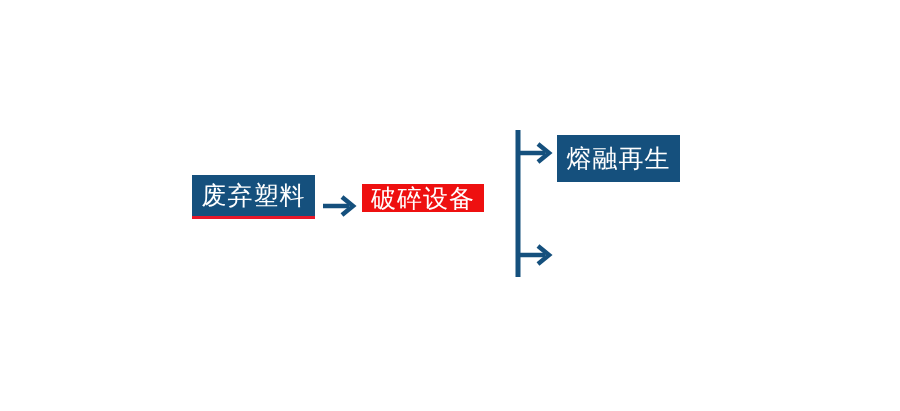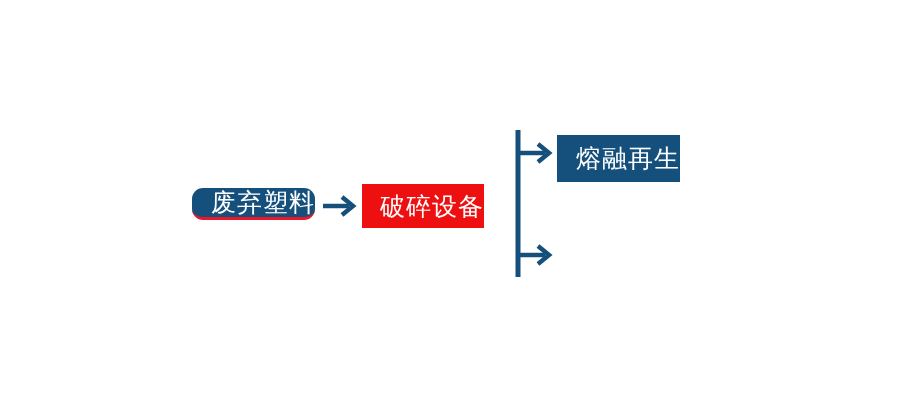--- a/index.html
+++ b/index.html
@@ -20,21 +20,21 @@
     height: 411px;
     background: #ffffff;
   }
 
   
   .node {
     position: absolute;
     box-sizing: border-box;
     display: flex;
     align-items: center;
-    justify-content: flex-end;
+    justify-content: center;
     color: #ffffff;
     font-family: "DejaVu Sans", "Liberation Sans", sans-serif;
     font-size: 25px;
     font-weight: 400;
     letter-spacing: 1px;
     line-height: 1;
     white-space: nowrap;
     user-select: none;
   }
 
@@ -44,30 +44,29 @@
   .node-red {
     background: #ee1010;
   }
   .node-underline-red {
     border-bottom: 3px solid #e8172a;
   }
 
   
   #node-waste-plastic {
     left: 192px;
-    top: 188px;
+    top: 175px;
     width: 123px;
-    height: 32px;
-    border-radius: 11px;
+    height: 44px;
   }
   #node-crusher {
     left: 362px;
     top: 184px;
     width: 122px;
-    height: 44px;
+    height: 28px;
   }
   #node-melt-regen {
     left: 557px;
     top: 135px;
     width: 123px;
     height: 47px;
   }
   #node-pyrolysis {
     left: 557px;
     top: 231px;

